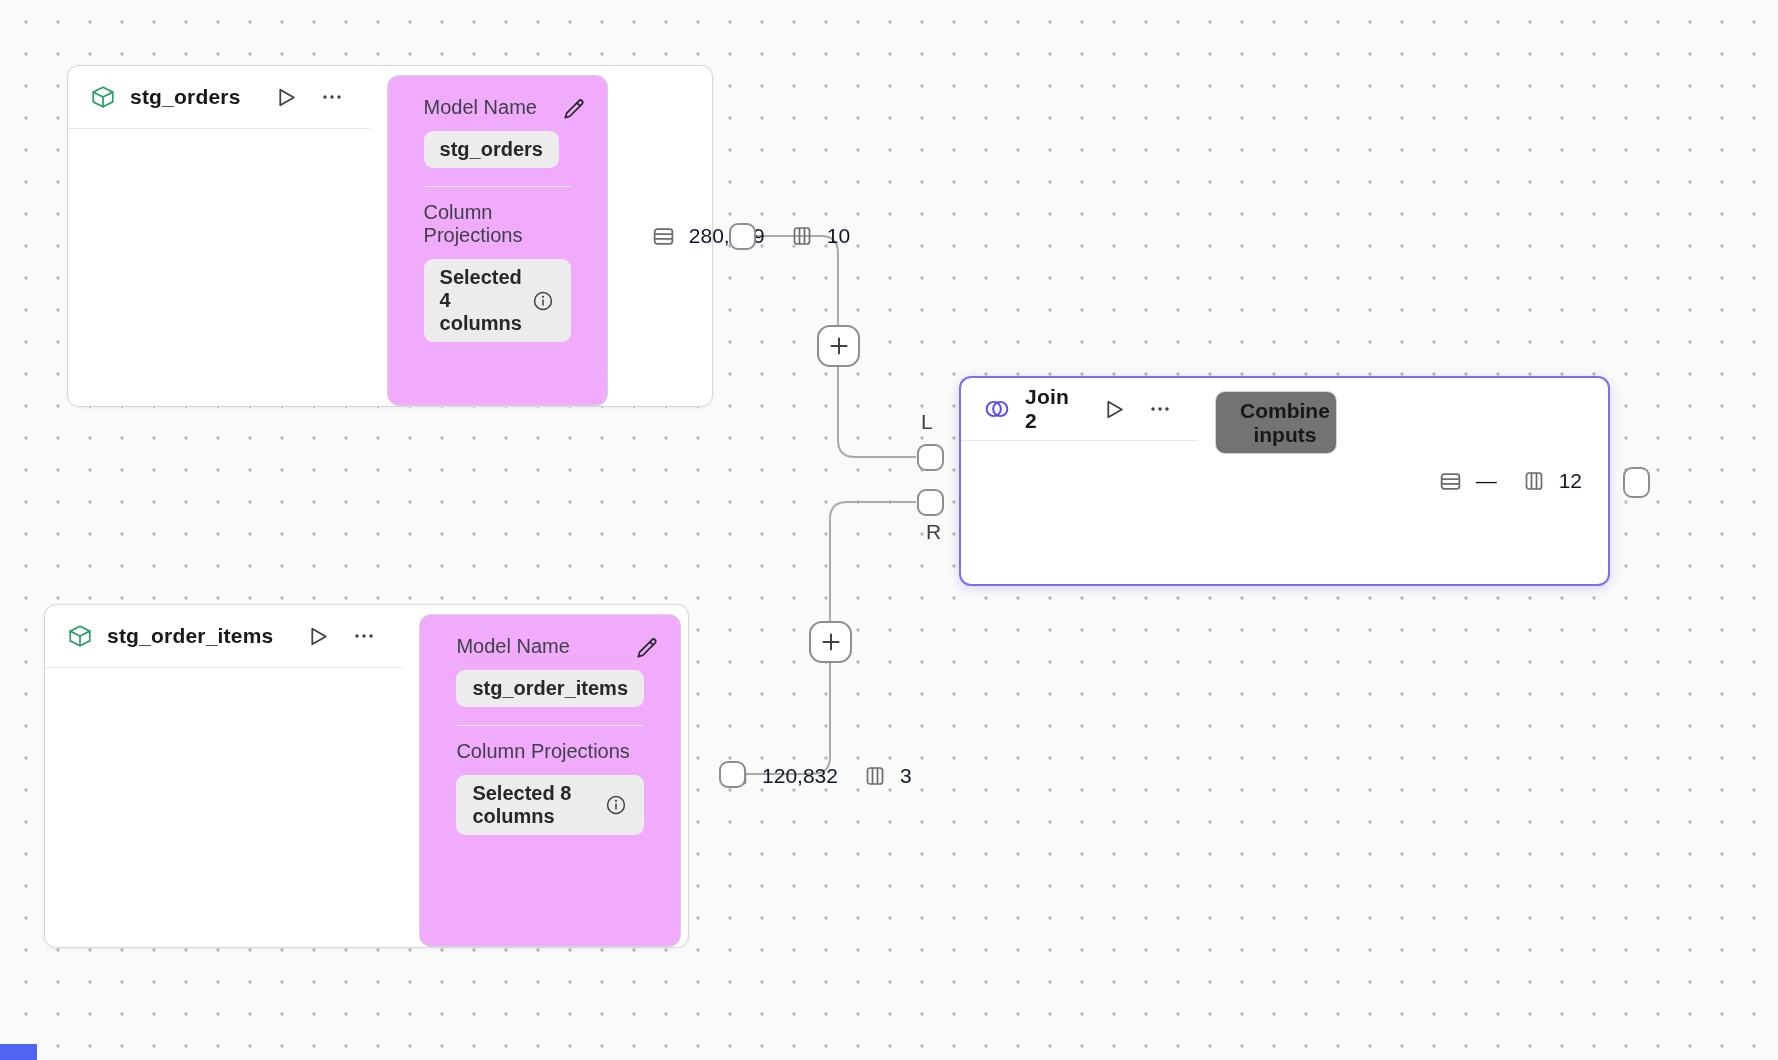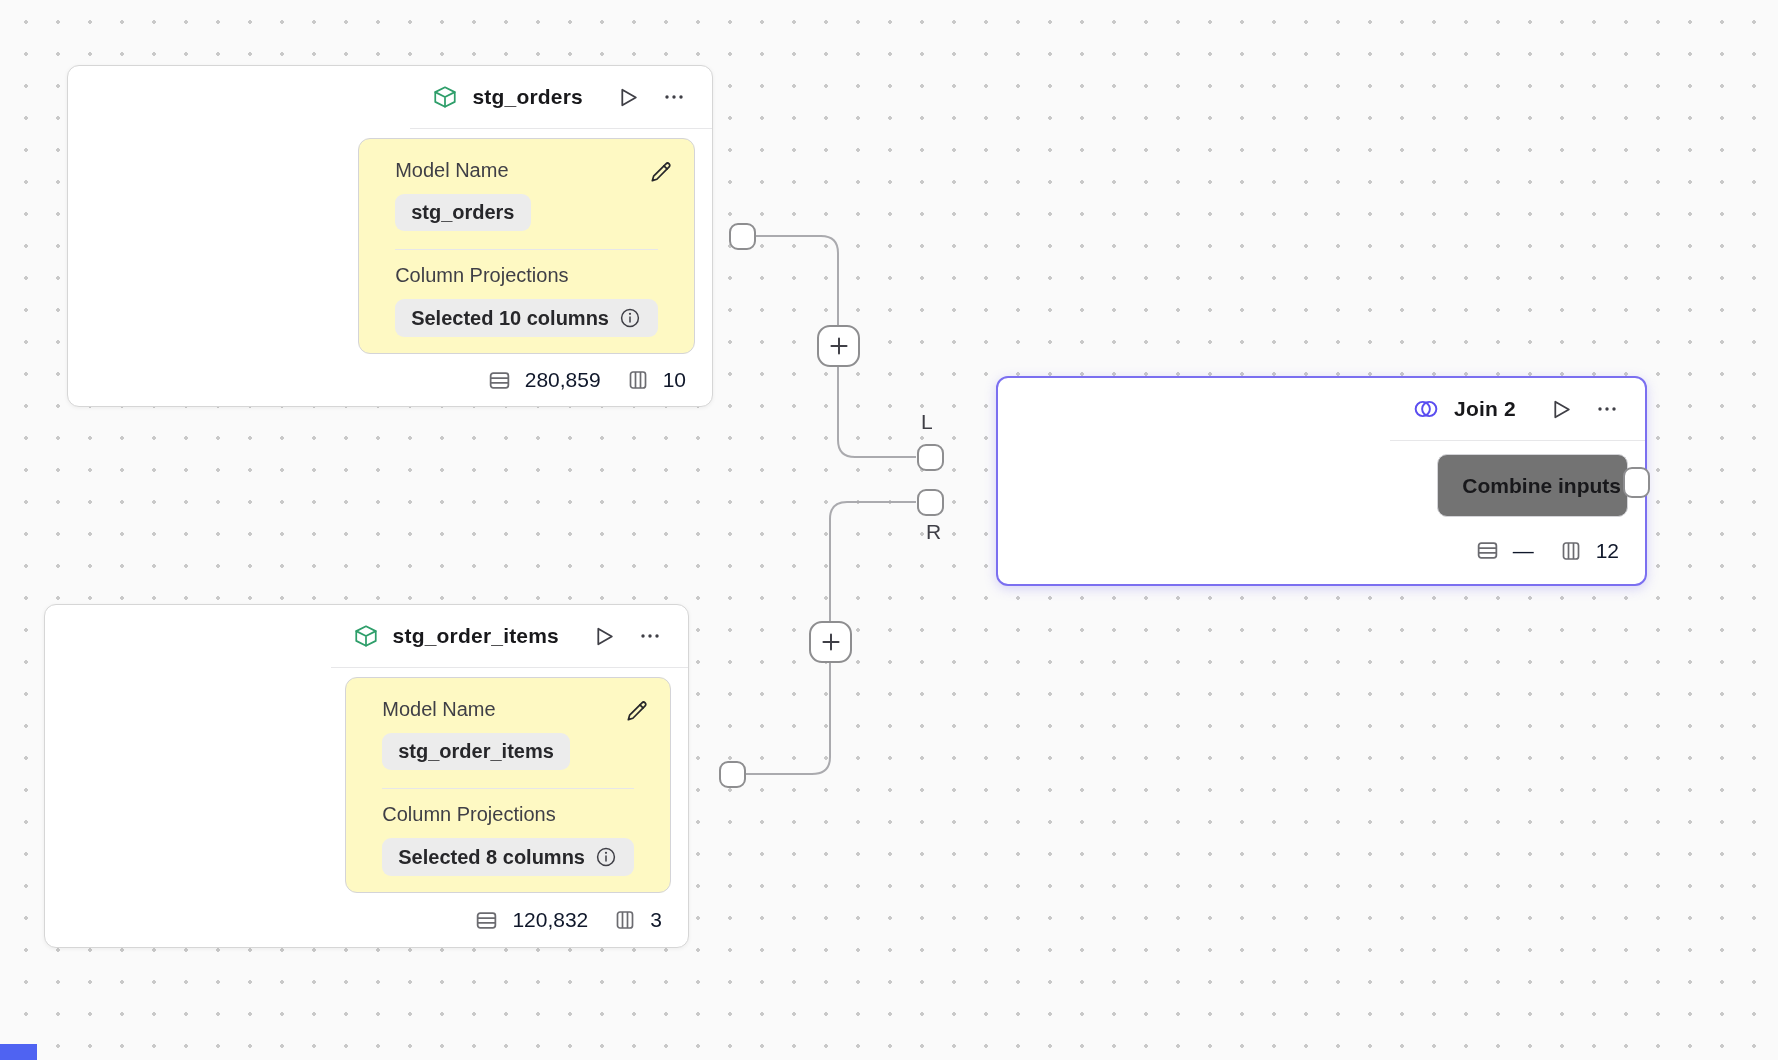--- a/index.html
+++ b/index.html
@@ -17,24 +17,23 @@
     background-position:10px 6px;
   }
   svg{display:block;}
   .edges{position:absolute;left:0;top:0;z-index:1;}
   .node{
     position:absolute;
     background:#ffffff;
     border:1.5px solid #d6d6d6;
     border-radius:12px;
     box-shadow:0 1px 4px rgba(0,0,0,.06);
-    display:flex;flex-direction:column;
+    display:flex;flex-direction:row;
     box-sizing:border-box;
     z-index:2;
-    align-items:flex-end;
   }
   .node-header{
     display:flex;align-items:center;gap:14px;
     height:62px;flex:0 0 62px;
     padding:0 22px;
     border-bottom:1px solid #e7e7e9;
   }
   .node-title{
     font-size:21px;font-weight:700;color:#18181b;letter-spacing:.2px;
   }
@@ -42,21 +41,21 @@
   .icon-btn{
     background:none;border:none;padding:4px;cursor:pointer;
     display:flex;align-items:center;justify-content:center;
   }
   .inner-card{
     margin:9px 17px 0;
     border:1.5px solid #d4d4d8;
     border-radius:12px;
     padding:16px 36px 16px;
     position:relative;
-    background:#fef9c3;
+    background:#f0abfc;
   }
   .field-label{
     font-size:20px;color:#3f3f46;margin:4px 0 12px;
   }
   .pill{
     display:inline-flex;align-items:center;gap:9px;
     background:#ececec;border-radius:9px;
     padding:7px 16px;
     font-size:20px;font-weight:700;color:#27272a;
   }
@@ -160,21 +159,21 @@
             <path d="M14.7 6.3l2.9 2.9"></path>
         </svg>
       </button>
       <div class="field-label">Model Name</div>
       <span class="pill">
           <span>stg_orders</span>
         </span>
       <hr class="divider">
       <div class="field-label">Column Projections</div>
       <span class="pill">
-        <span>Selected 10 columns</span>
+        <span>Selected 4 columns</span>
         <span>
           <svg width="24" height="24" viewBox="0 0 24 24" fill="none" stroke="#3f3f46" stroke-width="1.5" stroke-linecap="round">
               <circle cx="12" cy="12" r="8.4"></circle>
               <path d="M12 11v5"></path>
               <circle cx="12" cy="7.8" r="1.1" fill="#3f3f46" stroke="none"></circle>
             </svg>
         </span>
       </span>
     </div>
     <div class="stats">
@@ -253,21 +252,21 @@
       <span style="margin-left:12px;">
         <svg width="24" height="24" viewBox="0 0 24 24" fill="none" stroke="#6b6b70" stroke-width="1.7">
             <rect x="4.5" y="4" width="15" height="16" rx="2.5"></rect>
             <path d="M9.5 4v16M14.5 4v16"></path>
           </svg>
       </span>
       <span class="stat-num">3</span>
     </div>
   </div>
 
-  <div class="node join-node" style="left:959px;top:376px;width:651px;height:210px;margin-left:37px;">
+  <div class="node join-node" style="left:959px;top:376px;width:651px;height:210px;">
     <div class="node-header">
       <span>
         <svg width="28" height="26" viewBox="0 0 26 24" fill="none" stroke="#5a4df0" stroke-width="1.8">
             <circle cx="10" cy="12" r="6.6"></circle>
             <circle cx="16" cy="12" r="6.6"></circle>
           </svg>
       </span>
       <span class="node-title">Join 2</span>
       <span class="header-spacer"></span>
       <button class="icon-btn">

